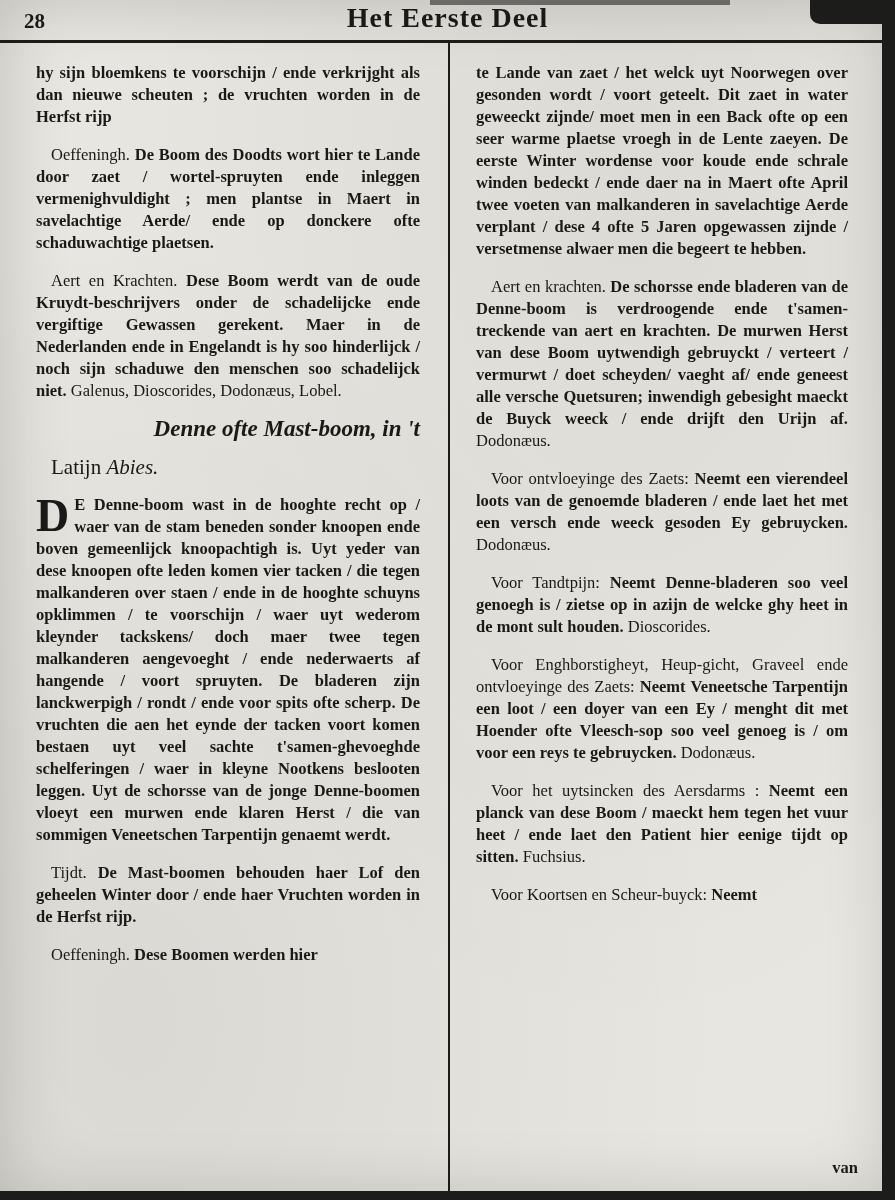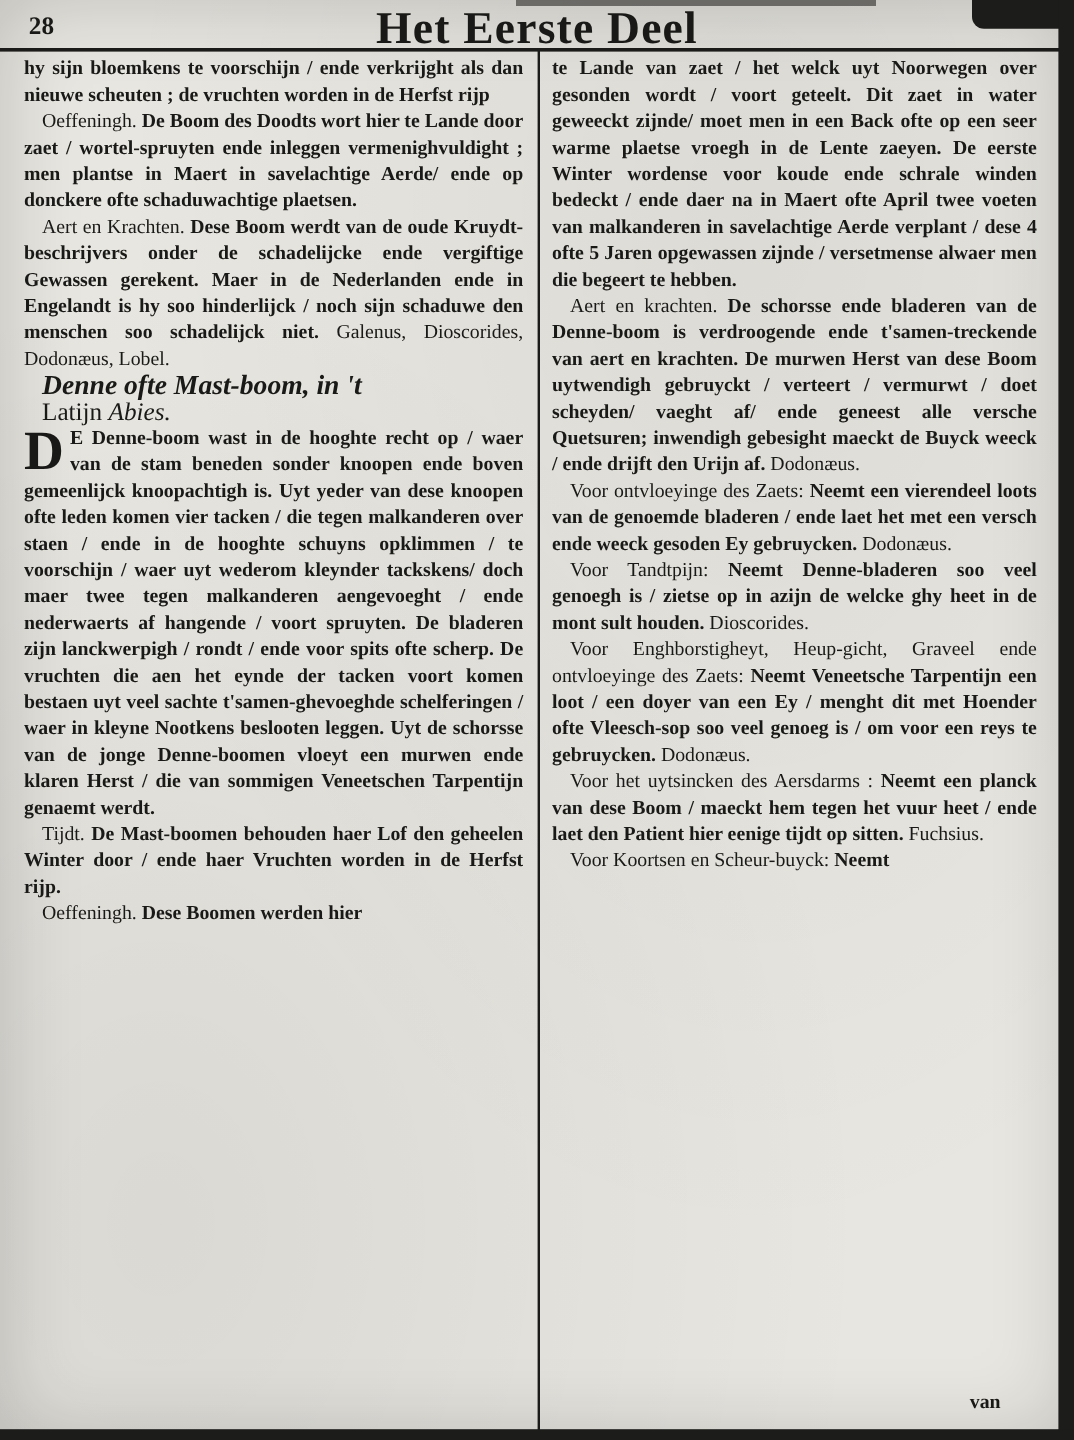--- a/index.html
+++ b/index.html
@@ -19,44 +19,44 @@
 
   
   .scan-edge-right { position:absolute; top:0; right:0; width:13px; height:100%; background:#1c1c1b; }
   .scan-edge-bottom { position:absolute; left:0; bottom:0; width:100%; height:9px; background:#1c1c1b; }
   .scan-corner-patch { position:absolute; top:0; right:0; width:85px; height:24px; background:#1c1c1b; border-bottom-left-radius:10px; }
   .scan-top-smudge { position:absolute; top:0; left:430px; width:300px; height:5px; background:rgba(25,25,24,0.55); }
 
   
   .header { position:absolute; top:0; left:0; width:100%; height:40px; border-bottom:3px solid #1b1b1a; }
   .page-number { position:absolute; left:24px; top:9px; font-size:21px; font-weight:700; }
-  .page-title { position:absolute; left:0; right:0; top:2px; text-align:center; font-size:38px; font-weight:700; letter-spacing:1px; }
+  .page-title { position:absolute; left:0; right:0; top:2px; text-align:center; font-size:28px; font-weight:700; letter-spacing:1px; }
 
   .column-divider { position:absolute; left:448px; top:40px; bottom:0; width:2px; background:#1b1b1a; }
 
   
   .col { position:absolute; top:46px; font-size:16.5px; line-height:22px; text-align:justify; }
   .col-left  { left:20px;  width:416px; }
   .col-right { left:460px; width:404px; }
 
-  p.para { margin:0; text-indent:15px; }
+  p.para { margin:16px; text-indent:15px; }
   p.para.noindent { text-indent:0; }
 
   .bodytext { font-weight:700; }          
   .lead { font-weight:400; }              
   .cite { font-weight:400; }              
 
-  .species-heading { margin:12px 0 0 0; text-align:left; font-size:23px; font-style:italic; font-weight:600; text-indent:0; }
+  .species-heading { margin:12px 0 0 0; text-align:right; font-size:23px; font-style:italic; font-weight:600; text-indent:0; }
   .latin-line { margin:2px 0 8px 0; text-align:left; font-size:21px; text-indent:0; }
   .latin-name { font-style:italic; }
   .section-label { margin:2px 0 2px 92px; font-size:16.5px; text-indent:0; font-weight:400; }
 
   .dropcap { float:left; font-size:46px; line-height:40px; font-weight:700; padding:2px 5px 0 0; }
 
-  .catchword { position:absolute; top:1158px; left:776px; width:90px; text-align:center; font-weight:700; font-size:16.5px; }
+  .catchword { position:absolute; top:1158px; left:800px; width:90px; text-align:center; font-weight:700; font-size:16.5px; }
 </style>
 </head>
 <body>
 
 <div class="page">
 
   <div class="header">
     <div class="page-number">28</div>
     <div class="page-title bodytext">Het Eerste Deel</div>
   </div>

